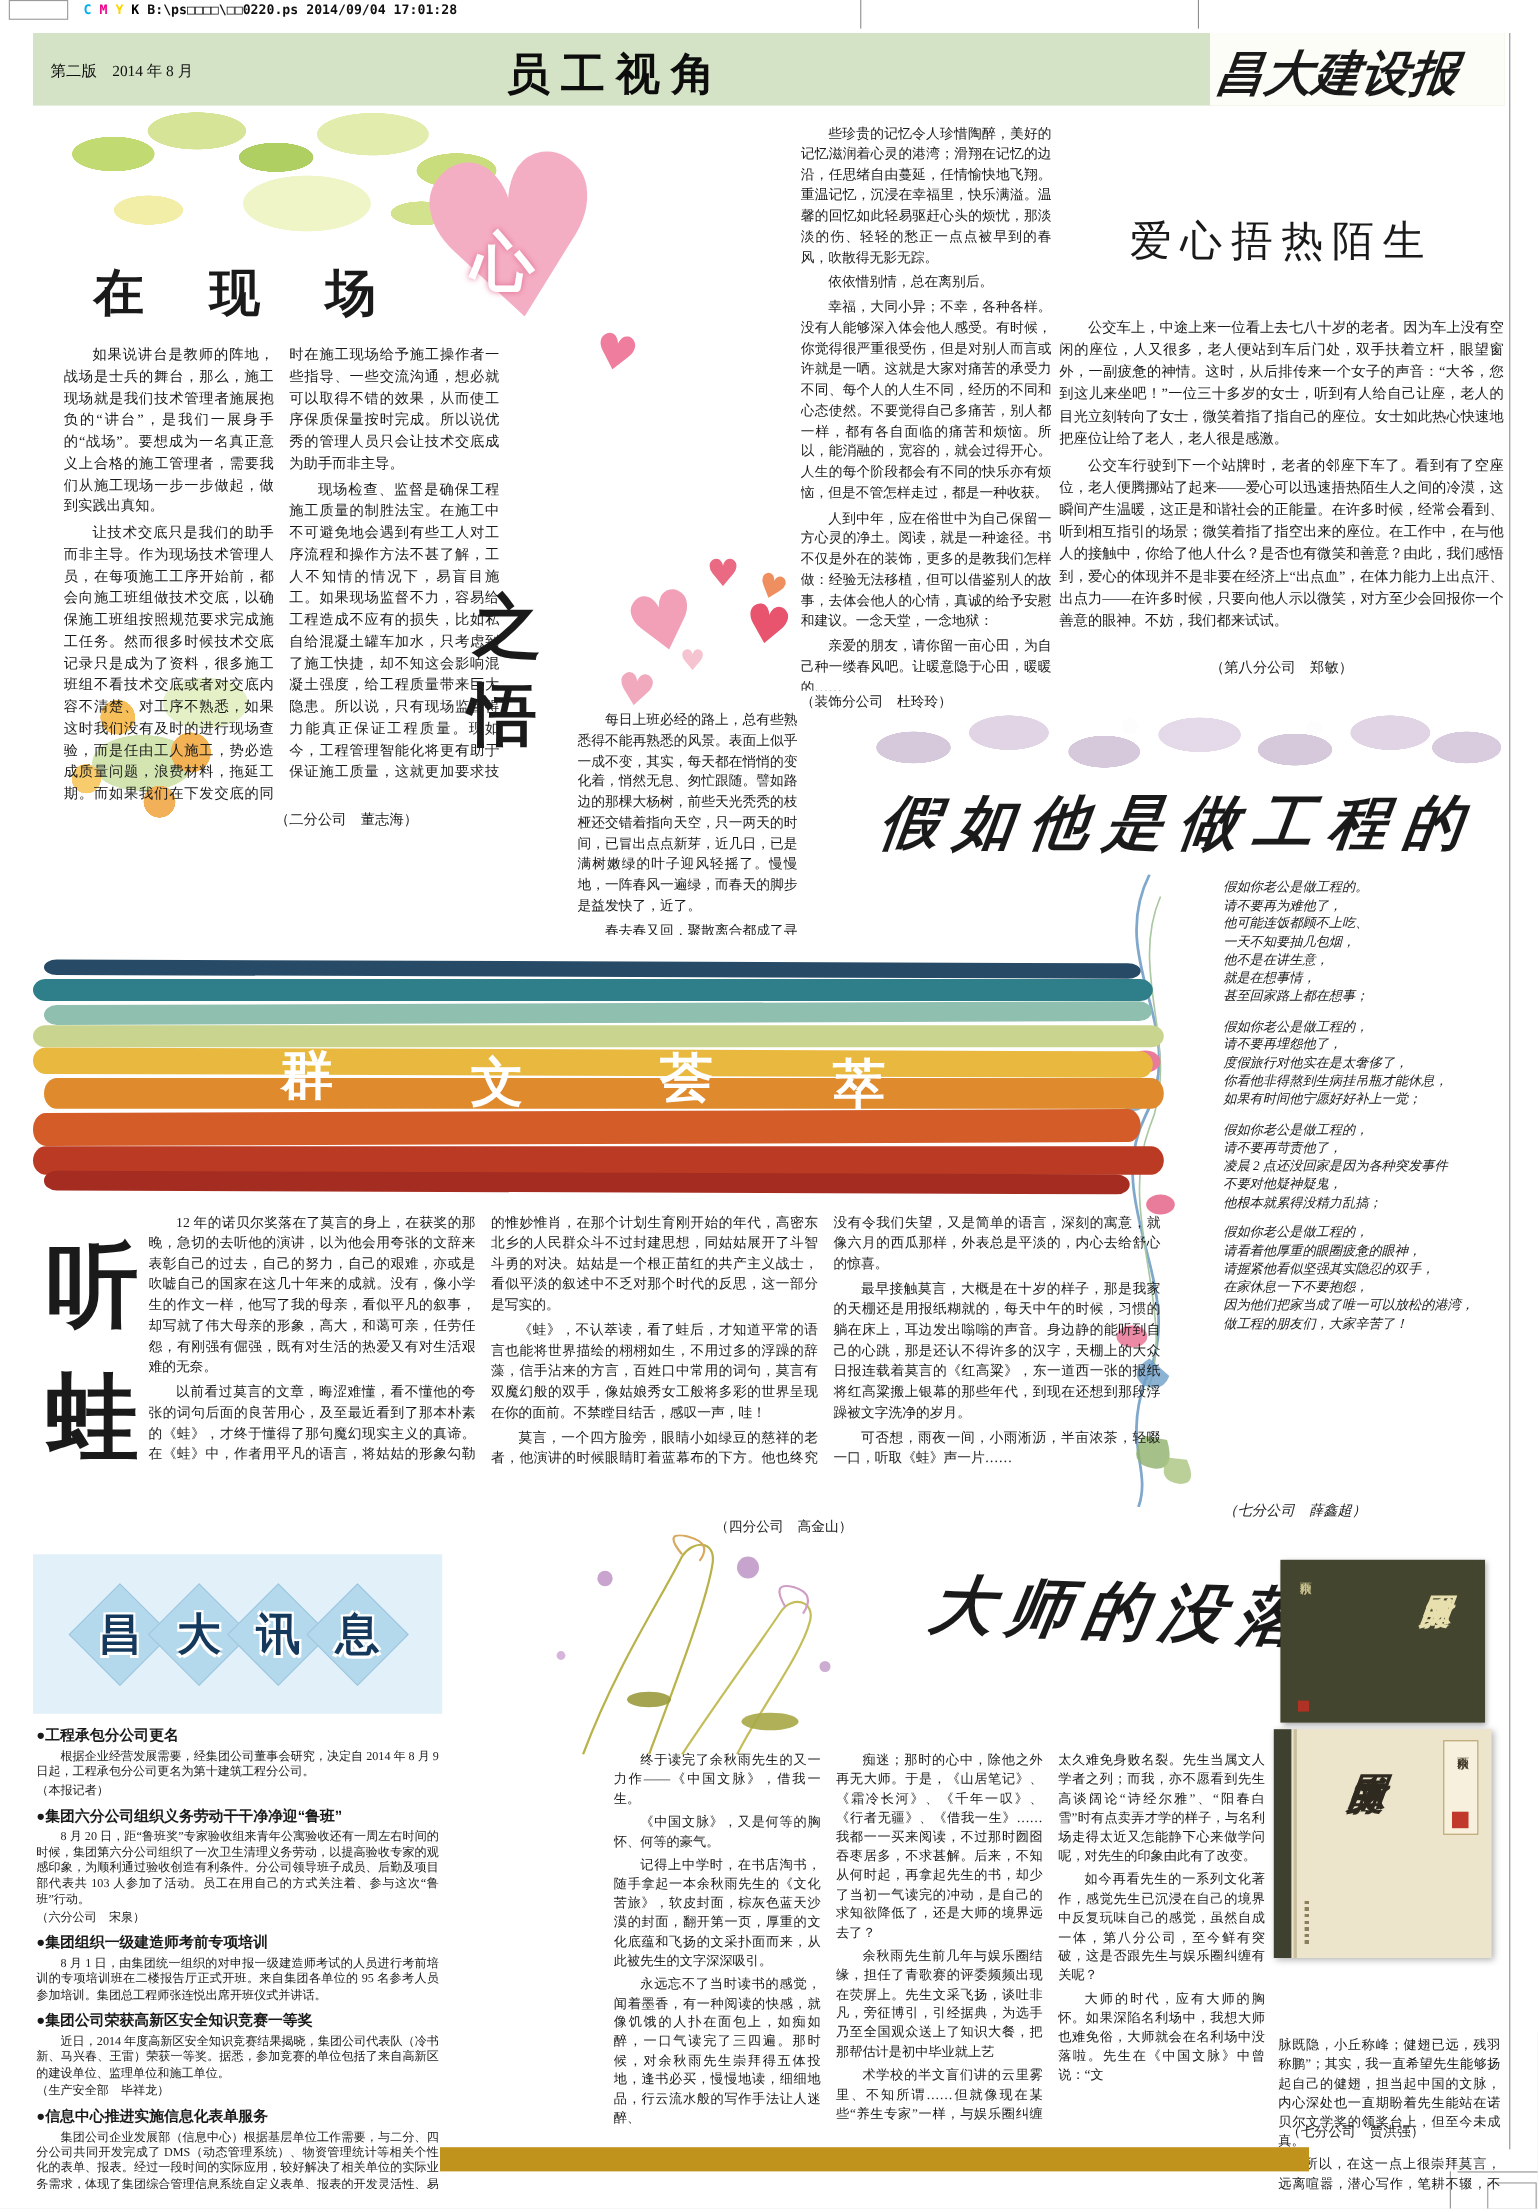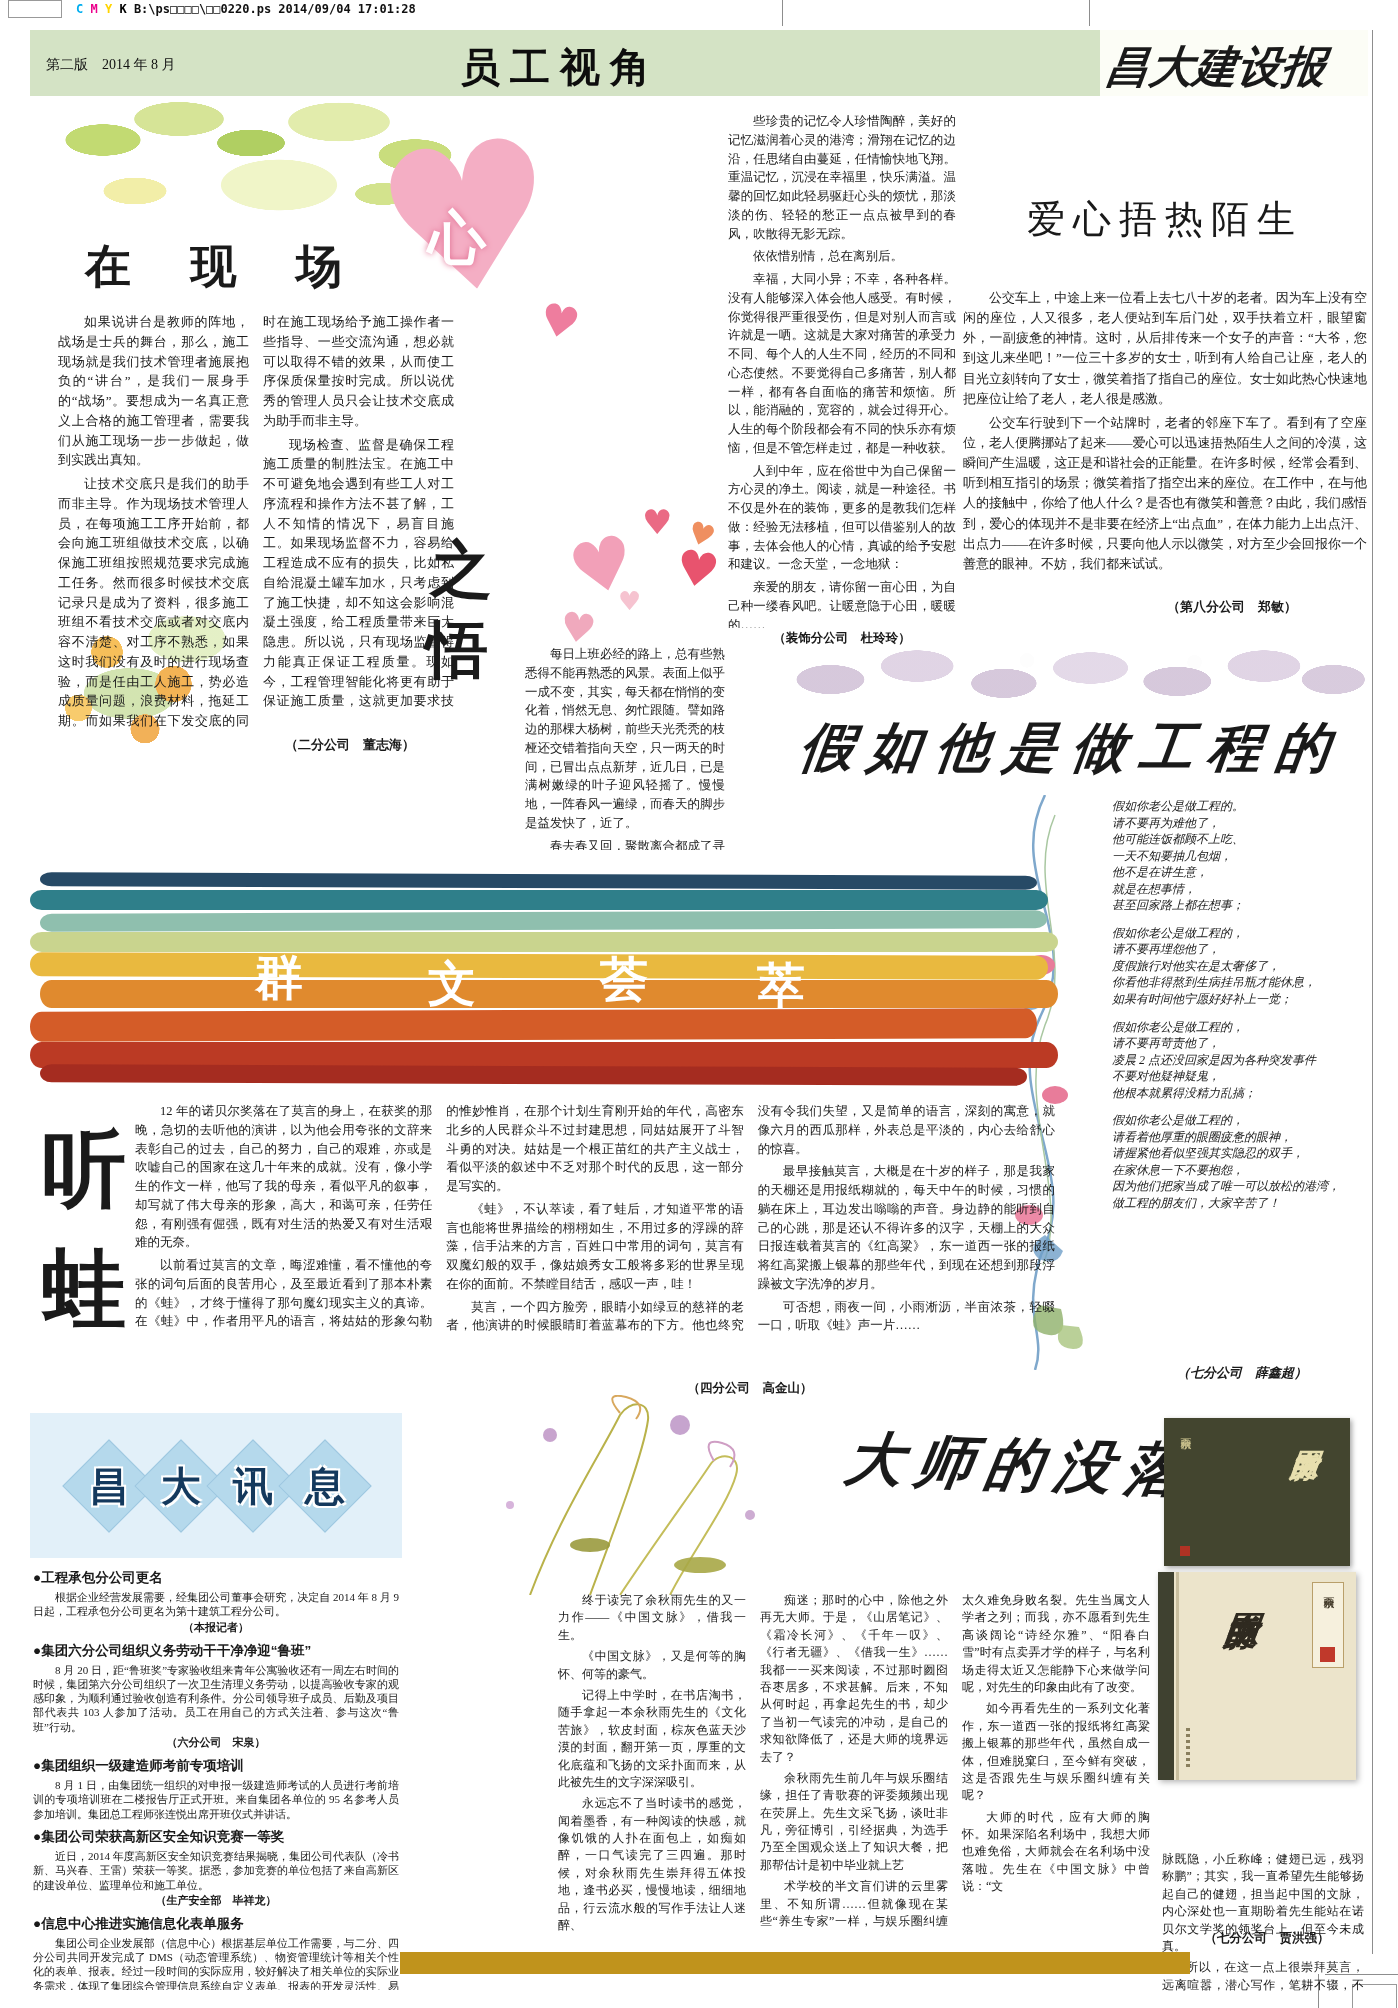--- a/index.html
+++ b/index.html
@@ -1,21 +1,21 @@
 <!DOCTYPE html>
 <html><head>
 <meta charset="utf-8">
 <style>
   html,body{margin:0;padding:0;background:#e9e9e9;}
   .page{position:relative;width:1398px;height:2008px;background:#ffffff;overflow:hidden;
         font-family:"Liberation Serif","DejaVu Serif",serif;color:#1a1a1a;}
   .abs{position:absolute;}
   p{margin:0 0 4px 0;text-indent:2em;text-align:justify;}
   .noind{text-indent:0;}
-  .byline{font-weight:bold;text-align:center;text-indent:0;}
+  .byline{font-weight:normal;text-align:left;text-indent:0;}
   .cols2{column-count:2;column-gap:14px;}
   .cols3{column-count:3;column-gap:14px;}
   .sans{font-family:"Liberation Sans","DejaVu Sans",sans-serif;}
   .mono{font-family:"DejaVu Sans Mono",monospace;}
   .callig{font-style:italic;font-weight:bold;transform:skewX(-7deg);}
   .vert{writing-mode:vertical-rl;}
   .stanza{white-space:pre-line;text-indent:0;text-align:left;margin:0 0 11px 0;}
   .rule{background:#8d8d8d;}
   .hrt{position:absolute;font-family:"DejaVu Sans",sans-serif;line-height:1;}
 
@@ -271,21 +271,21 @@
   <div class="abs callig" style="left:845px;top:1428px;width:440px;font-size:58px;letter-spacing:12px;white-space:nowrap;transform:skewX(-7deg) rotate(2deg);">大师的没落</div>
 
   <div class="abs cols3" style="left:558px;top:1592px;width:592px;height:398px;font-size:12px;line-height:1.45;overflow:hidden;">
     <p>终于读完了余秋雨先生的又一力作——《中国文脉》，借我一生。</p>
     <p>《中国文脉》，又是何等的胸怀、何等的豪气。</p>
     <p>记得上中学时，在书店淘书，随手拿起一本余秋雨先生的《文化苦旅》，软皮封面，棕灰色蓝天沙漠的封面，翻开第一页，厚重的文化底蕴和飞扬的文采扑面而来，从此被先生的文字深深吸引。</p>
     <p>永远忘不了当时读书的感觉，闻着墨香，有一种阅读的快感，就像饥饿的人扑在面包上，如痴如醉，一口气读完了三四遍。那时候，对余秋雨先生崇拜得五体投地，逢书必买，慢慢地读，细细地品，行云流水般的写作手法让人迷醉、</p>
     <p>痴迷；那时的心中，除他之外再无大师。于是，《山居笔记》、《霜冷长河》、《千年一叹》、《行者无疆》、《借我一生》……我都一一买来阅读，不过那时囫囵吞枣居多，不求甚解。后来，不知从何时起，再拿起先生的书，却少了当初一气读完的冲动，是自己的求知欲降低了，还是大师的境界远去了？</p>
     <p>余秋雨先生前几年与娱乐圈结缘，担任了青歌赛的评委频频出现在荧屏上。先生文采飞扬，谈吐非凡，旁征博引，引经据典，为选手乃至全国观众送上了知识大餐，把那帮估计是初中毕业就上艺</p>
     <p>术学校的半文盲们讲的云里雾里、不知所谓……但就像现在某些“养生专家”一样，与娱乐圈纠缠太久难免身败名裂。先生当属文人学者之列；而我，亦不愿看到先生高谈阔论“诗经尔雅”、“阳春白雪”时有点卖弄才学的样子，与名利场走得太近又怎能静下心来做学问呢，对先生的印象由此有了改变。</p>
-    <p>如今再看先生的一系列文化著作，东一道西一张的报纸将红高粱搬上银幕的那些年代，虽然自成一体，但难脱窠臼，至今鲜有突破，这是否跟先生与娱乐圈纠缠有关呢？</p>
+    <p>如今再看先生的一系列文化著作，感觉先生已沉浸在自己的境界中反复玩味自己的感觉，虽然自成一体，第八分公司，至今鲜有突破，这是否跟先生与娱乐圈纠缠有关呢？</p>
     <p>大师的时代，应有大师的胸怀。如果深陷名利场中，我想大师也难免俗，大师就会在名利场中没落啦。先生在《中国文脉》中曾说：“文</p>
   </div>
 
   <div class="abs" style="left:1158px;top:1418px;width:200px;height:362px;">
     <div class="abs" style="left:6px;top:0;width:186px;height:148px;background:#43452f;box-shadow:2px 2px 5px rgba(0,0,0,.35);">
       <div class="vert callig" style="position:absolute;right:22px;top:10px;font-size:28px;color:#e8dfae;">中国文脉</div>
       <div class="vert" style="position:absolute;left:14px;top:12px;font-size:11px;color:#cfc690;">余秋雨</div>
       <div class="abs" style="left:16px;bottom:10px;width:10px;height:10px;background:#b03224;"></div>
     </div>
     <div class="abs" style="left:0;top:154px;width:198px;height:208px;background:#ece4cb;box-shadow:2px 2px 6px rgba(0,0,0,.3);">

